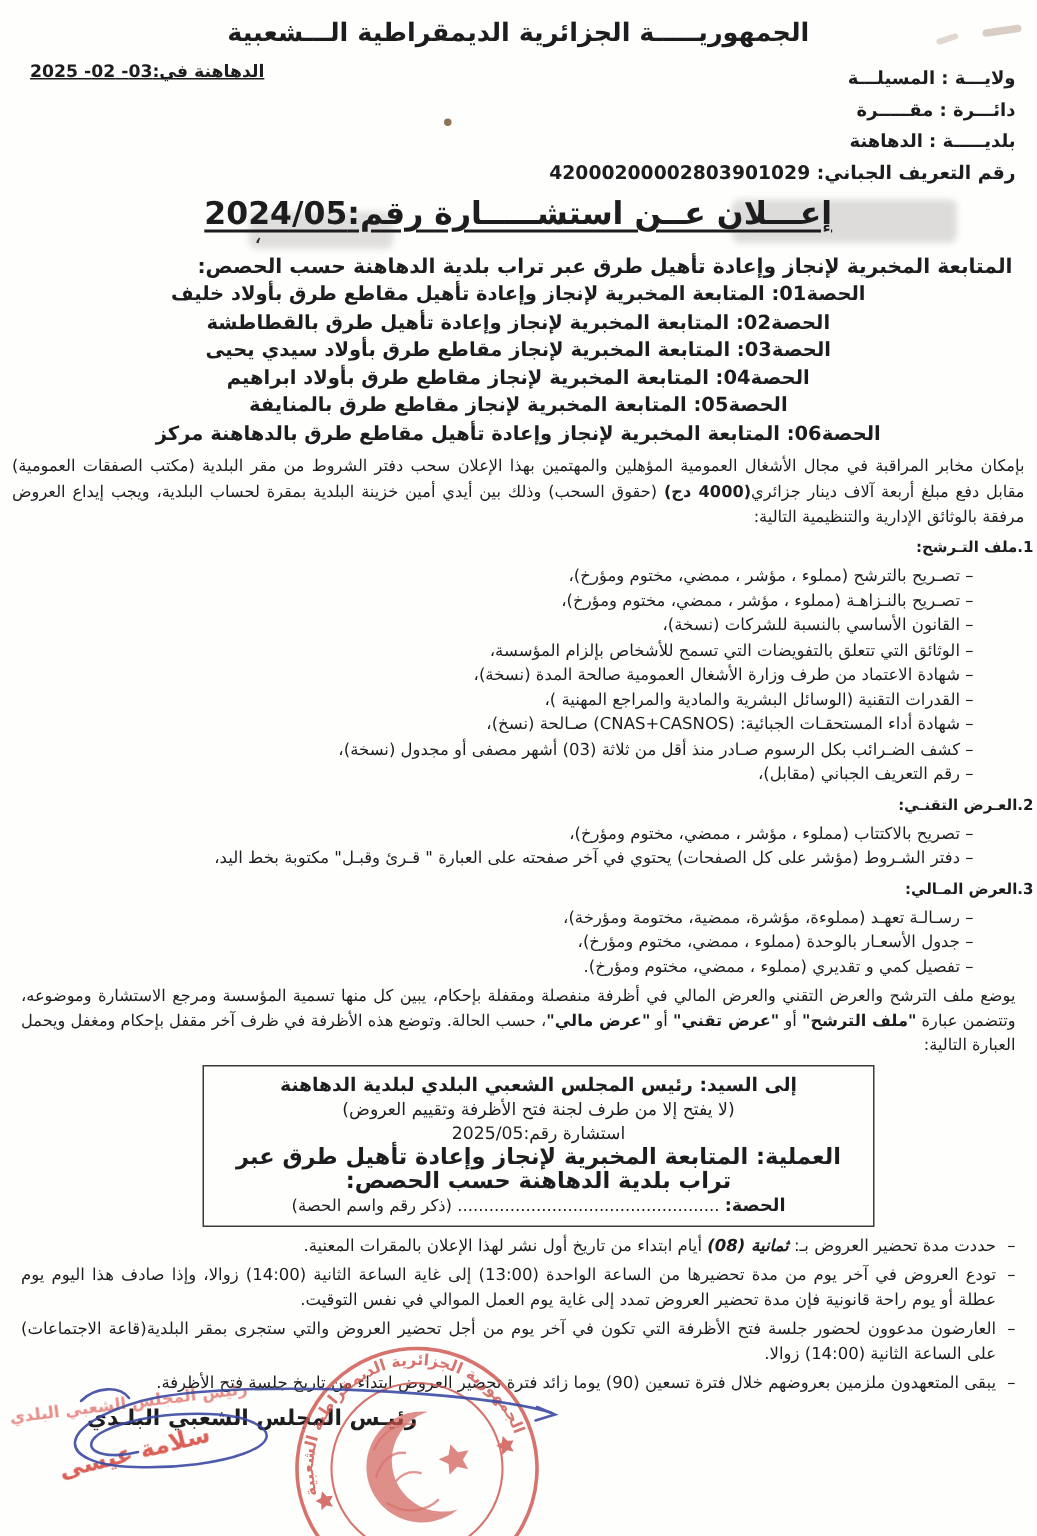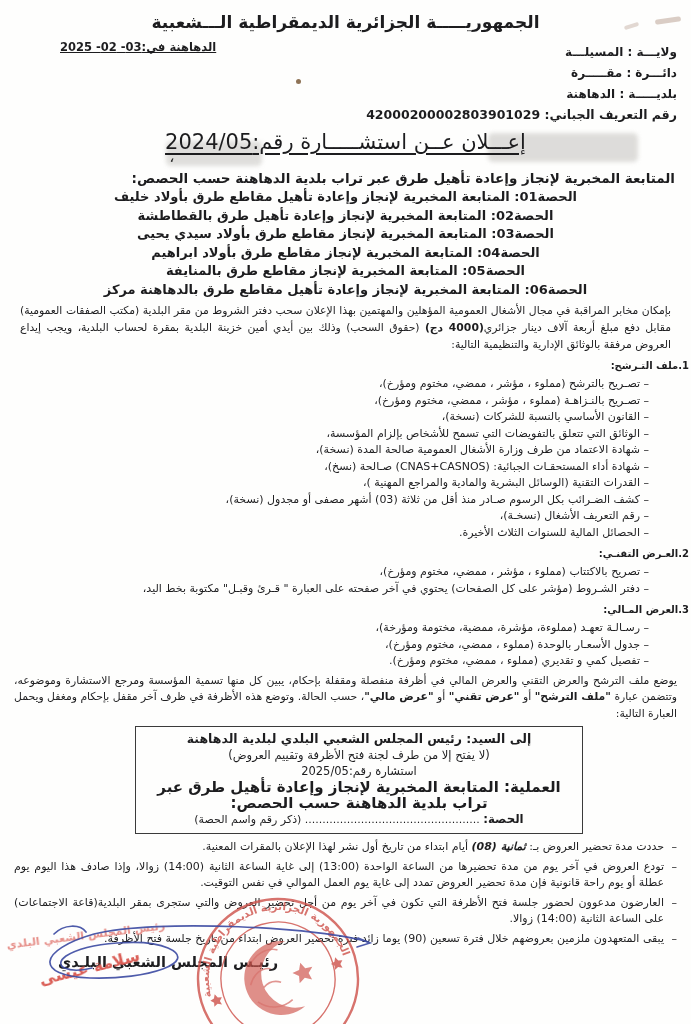--- a/index.html
+++ b/index.html
@@ -11,42 +11,42 @@
     background:#fefefd; color:#1d1d1f; direction:rtl; overflow:hidden;
   }
   
   .rep-title { text-align:center; font-size:17px; font-weight:bold; padding-top:12px; letter-spacing:.2px; }
   .hdr { position:relative; padding:10px 14px 0 14px; }
   .hdr-line { font-size:12px; font-weight:bold; line-height:21px; text-align:right; }
   .tax-line { font-size:12.5px; font-weight:bold; line-height:20px; text-align:right; }
   .tax-line .num { letter-spacing:.3px; }
   .date-line {
     position:absolute; left:20px; top:8px; font-size:11.5px; font-weight:bold;
-    text-decoration:underline; white-space:nowrap;margin-left:40px;
+    text-decoration:underline; white-space:nowrap;
   }
   
   .corner-mark { position:absolute; top:8px; right:8px; width:80px; height:26px; }
   .corner-mark i { position:absolute; display:block; background:#b09280; border-radius:3px; }
   .corner-mark i:first-child { width:26px; height:5px; right:2px; top:10px; transform:rotate(-8deg); opacity:.45; }
   .corner-mark i:last-child  { width:15px; height:4px; right:44px; top:16px; transform:rotate(-18deg); opacity:.35; }
   .brown-dot { position:absolute; left:296px; top:79px; width:5px; height:5px; border-radius:50%; background:#7a5a3a; opacity:.85; }
   .pen-mark { position:absolute; left:170px; top:148px; font-size:15px; color:#2a2a2a; transform:rotate(8deg); }
   .smudge { position:absolute; background:#d8d7d4; border-radius:5px; filter:blur(2px); z-index:0; }
   .smudge-r { left:488px; top:133px; width:150px; height:29px; opacity:.85; }
   .smudge-l { left:166px; top:141px; width:96px; height:25px; opacity:.8; }
   
   .ann-wrap { position:relative; text-align:center; margin-top:5px; height:36px; }
   .ann-title {
-    position:relative; z-index:1; display:inline-block; font-size:21px; font-weight:normal;
+    position:relative; z-index:1; display:inline-block; font-size:21px; font-weight:bold;
     text-decoration:underline; text-underline-offset:4px;
   }
   .intro { font-size:10.8px; text-align:right; padding:4px 16px 0; line-height:15px; }
   .op-line { font-size:13.5px; font-weight:bold; text-align:right; padding:3px 16px 0; line-height:19px; }
   .lots { text-align:center; font-weight:bold; font-size:13px; line-height:18.5px; margin-top:0; }
-  .para { font-size:10.8px; line-height:17px; text-align:justify; padding:3px 20px 0; }
+  .para { font-size:10.8px; line-height:17px; text-align:justify; padding:3px 8px 0; }
   .para .b { font-weight:bold; }
   
   .sec-title { font-size:10px; font-weight:bold; text-align:right; padding:4px 2px 0; line-height:17px; }
   .items { font-size:11px; line-height:16.5px; text-align:right; padding:2px 42px 0 14px; }
   .itm::before { content:"– "; }
   
   .env-para { font-size:10.8px; line-height:16.5px; text-align:justify; padding:3px 14px 0; }
   .env-para .b { font-weight:bold; }
   .env-box {
     width:448px; margin:4px 108px 0 auto; border:1.2px solid #3b3b3b;
@@ -124,25 +124,24 @@
   <div class="para"><span>بإمكان مخابر المراقبة في مجال الأشغال العمومية المؤهلين والمهتمين بهذا الإعلان سحب دفتر الشروط من مقر البلدية (مكتب الصفقات العمومية) مقابل دفع مبلغ أربعة آلاف دينار جزائري</span><span class="b">(4000 دج)</span><span> (حقوق السحب) وذلك بين أيدي أمين خزينة البلدية بمقرة لحساب البلدية، ويجب إيداع العروض مرفقة بالوثائق الإدارية والتنظيمية التالية:</span></div>
 
   <div class="sec-title">1.ملف التـرشح:</div>
   <div class="items">
 
   <div class="itm">تصـريح بالترشح (مملوء ، مؤشر ، ممضي، مختوم ومؤرخ)،</div>
       <div class="itm">تصـريح بالنـزاهـة (مملوء ، مؤشر ، ممضي، مختوم ومؤرخ)،</div>
       <div class="itm">القانون الأساسي بالنسبة للشركات (نسخة)،</div>
       <div class="itm">الوثائق التي تتعلق بالتفويضات التي تسمح للأشخاص بإلزام المؤسسة،</div>
       <div class="itm">شهادة الاعتماد من طرف وزارة الأشغال العمومية صالحة المدة (نسخة)،</div>
+      <div class="itm">القدرات التقنية (الوسائل البشرية والمادية والمراجع المهنية )،</div>
       <div class="itm">شهادة أداء المستحقـات الجبائية: (CNAS+CASNOS) صـالحة (نسخ)،</div>
-      <div class="itm">القدرات التقنية (الوسائل البشرية والمادية والمراجع المهنية )،</div>
       <div class="itm">كشف الضـرائب بكل الرسوم صـادر منذ أقل من ثلاثة (03) أشهر مصفى أو مجدول (نسخة)،</div>
-      <div class="itm">رقم التعريف الأشغال (نسخـة)،</div>
-      <div class="itm">الحصائل المالية للسنوات الثلاث الأخيرة.</div>
+      <div class="itm">رقم التعريف الجباني (مقابل)،</div>
     </div>
 
   <div class="sec-title">2.العـرض التقنـي:</div>
   <div class="items">
 
   <div class="itm">تصريح بالاكتتاب (مملوء ، مؤشر ، ممضي، مختوم ومؤرخ)،</div>
       <div class="itm">دفتر الشـروط (مؤشر على كل الصفحات) يحتوي في آخر صفحته على العبارة " قـرئ وقبـل" مكتوبة بخط اليد،</div>
     </div>
 
   <div class="sec-title">3.العرض المـالي:</div>

